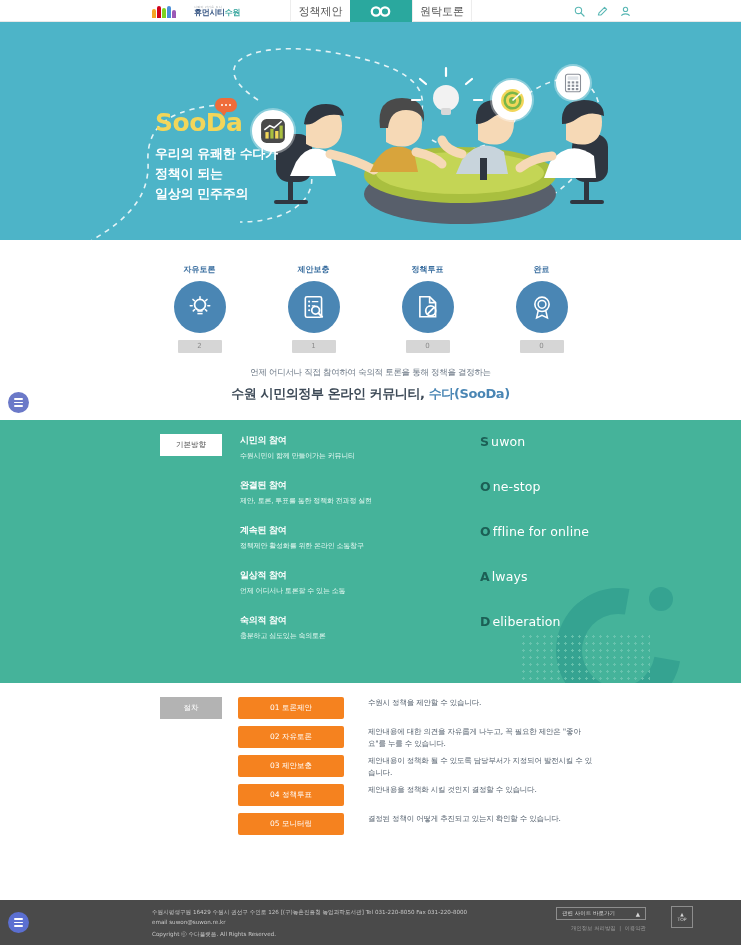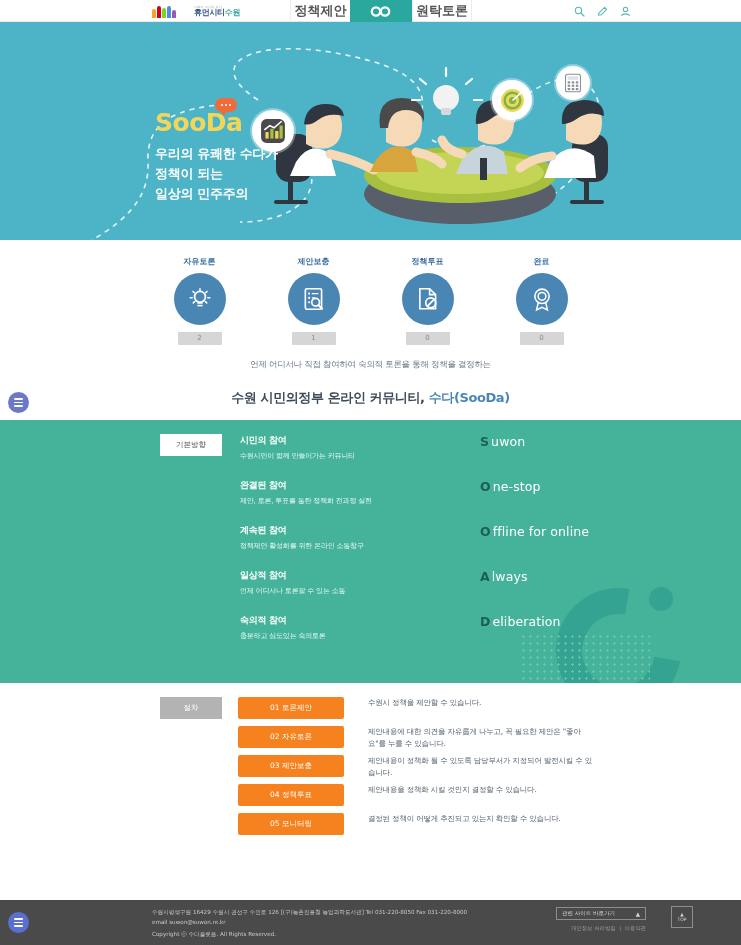--- a/index.html
+++ b/index.html
@@ -33,23 +33,22 @@
   .logo-sub { font-size: 3px; color: #9aa0a6; letter-spacing: .2px; }
   .logo-main { font-size: 8px; font-weight: bold; color: #2f4f7f; letter-spacing: -.3px; }
   .logo-main .accent { color: #3ba7a0; }
 
   .nav {
     position: absolute; left: 290px; top: 0; height: 22px;
     display: flex; align-items: stretch;
   }
   .nav-item {
     display: flex; align-items: center; justify-content: center;
-    width: 60px; font-size: 13px; color: #555; cursor: pointer;
+    width: 60px; font-size: 11px; color: #555; cursor: pointer;
     border-left: 1px solid #ededed;
-    font-weight: bold;
   }
   .nav-item.logo-tab {
     background: #2aa89e; width: 62px; border-left: none;
   }
   .nav-item:last-child { border-right: 1px solid #ededed; }
   .infinity { display: block; }
 
   .header-icons {
     position: absolute; right: 110px; top: 0; height: 22px;
     display: flex; align-items: center; gap: 12px;
@@ -83,36 +82,36 @@
   }
   .hero-art { position: absolute; left: 250px; top: 20px; width: 420px; height: 200px; }
   .badge {
     position: absolute; border-radius: 50%; background: #fff;
     border: 2px solid #fff; display: flex; align-items: center; justify-content: center;
     box-shadow: 0 0 0 2px rgba(255,255,255,.35);
   }
 
   
   .steps-sec { position: relative; width: 741px; height: 180px; background: #fff; }
-  .steps { display: flex; justify-content: center; gap: 32px; padding-top: 16px; }
+  .steps { display: flex; justify-content: center; gap: 32px; padding-top: 24px; }
   .step { width: 82px; text-align: center; }
   .step-label { font-size: 8px; color: #3b6fa0; font-weight: bold; margin-bottom: 6px; }
   .step-circle {
     width: 52px; height: 52px; border-radius: 50%; background: #4a86b4;
     margin: 0 auto; display: flex; align-items: center; justify-content: center;
   }
   .step-count {
     width: 44px; height: 13px; margin: 7px auto 0; background: #d6d6d6;
     color: #8b8b8b; font-size: 7px; line-height: 13px; border-radius: 1px;
   }
   .tagline { text-align: center; margin-top: 14px; }
   .tagline-sm { font-size: 8.5px; color: #6b7785; letter-spacing: -.3px; }
   .tagline-lg {
     font-size: 13px; color: #3d4a57; font-weight: bold;
-    margin-top: 18px; letter-spacing: -.4px;
+    margin-top: 6px; letter-spacing: -.4px;
   }
   .tagline-lg .hl { color: #4a86b4; }
 
   .float-menu {
     position: absolute; left: 8px; top: 152px;
     width: 21px; height: 21px; border-radius: 50%; background: #6b79c8;
     display: flex; flex-direction: column; align-items: center;
     justify-content: center; gap: 2px; cursor: pointer;
   }
   .float-menu span { display: block; width: 9px; height: 1.5px; background: #fff; border-radius: 1px; }

